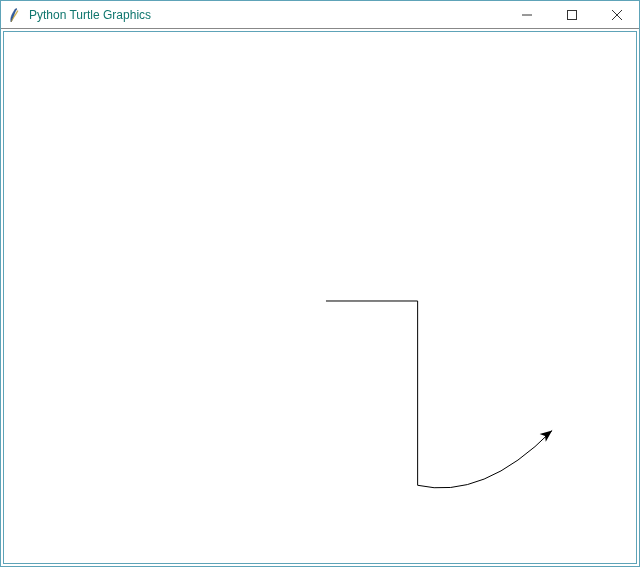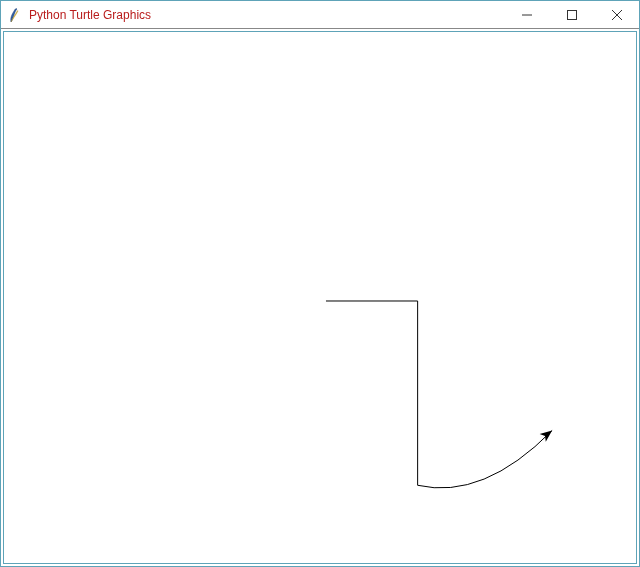--- a/index.html
+++ b/index.html
@@ -28,21 +28,21 @@
       padding-left: 6px;
     }
     .app-icon {
       width: 16px;
       height: 16px;
       margin-right: 6px;
       flex-shrink: 0;
     }
     .title-text {
       flex: 1;
-      color: #b91c1c;
+      color: #0f766e;
       font-size: 12px;
     }
     .win-controls {
       display: flex;
       height: 100%;
     }
     .win-btn {
       width: 45px;
       height: 100%;
       display: flex;

